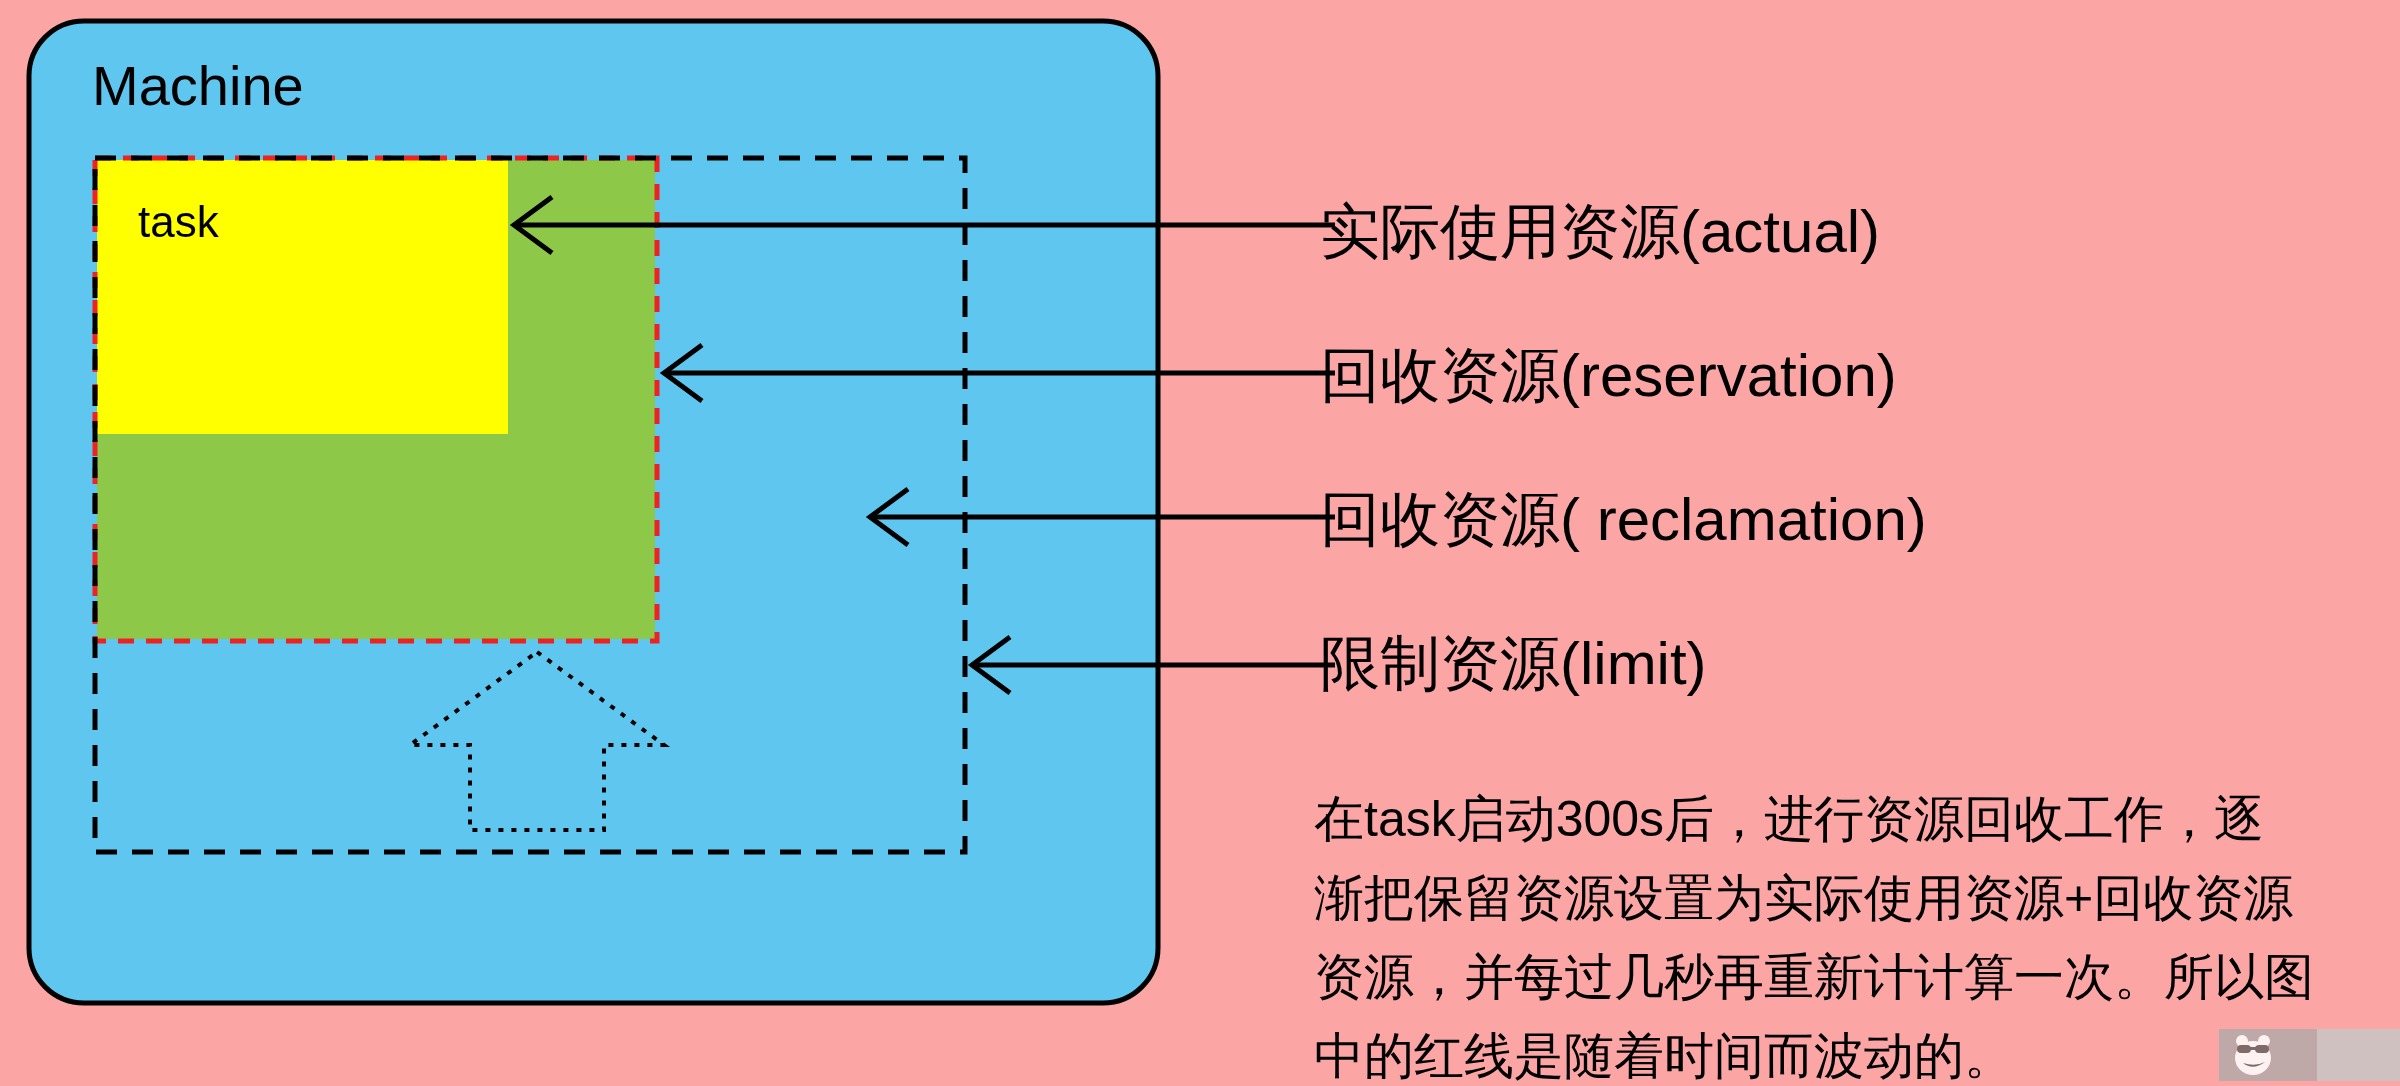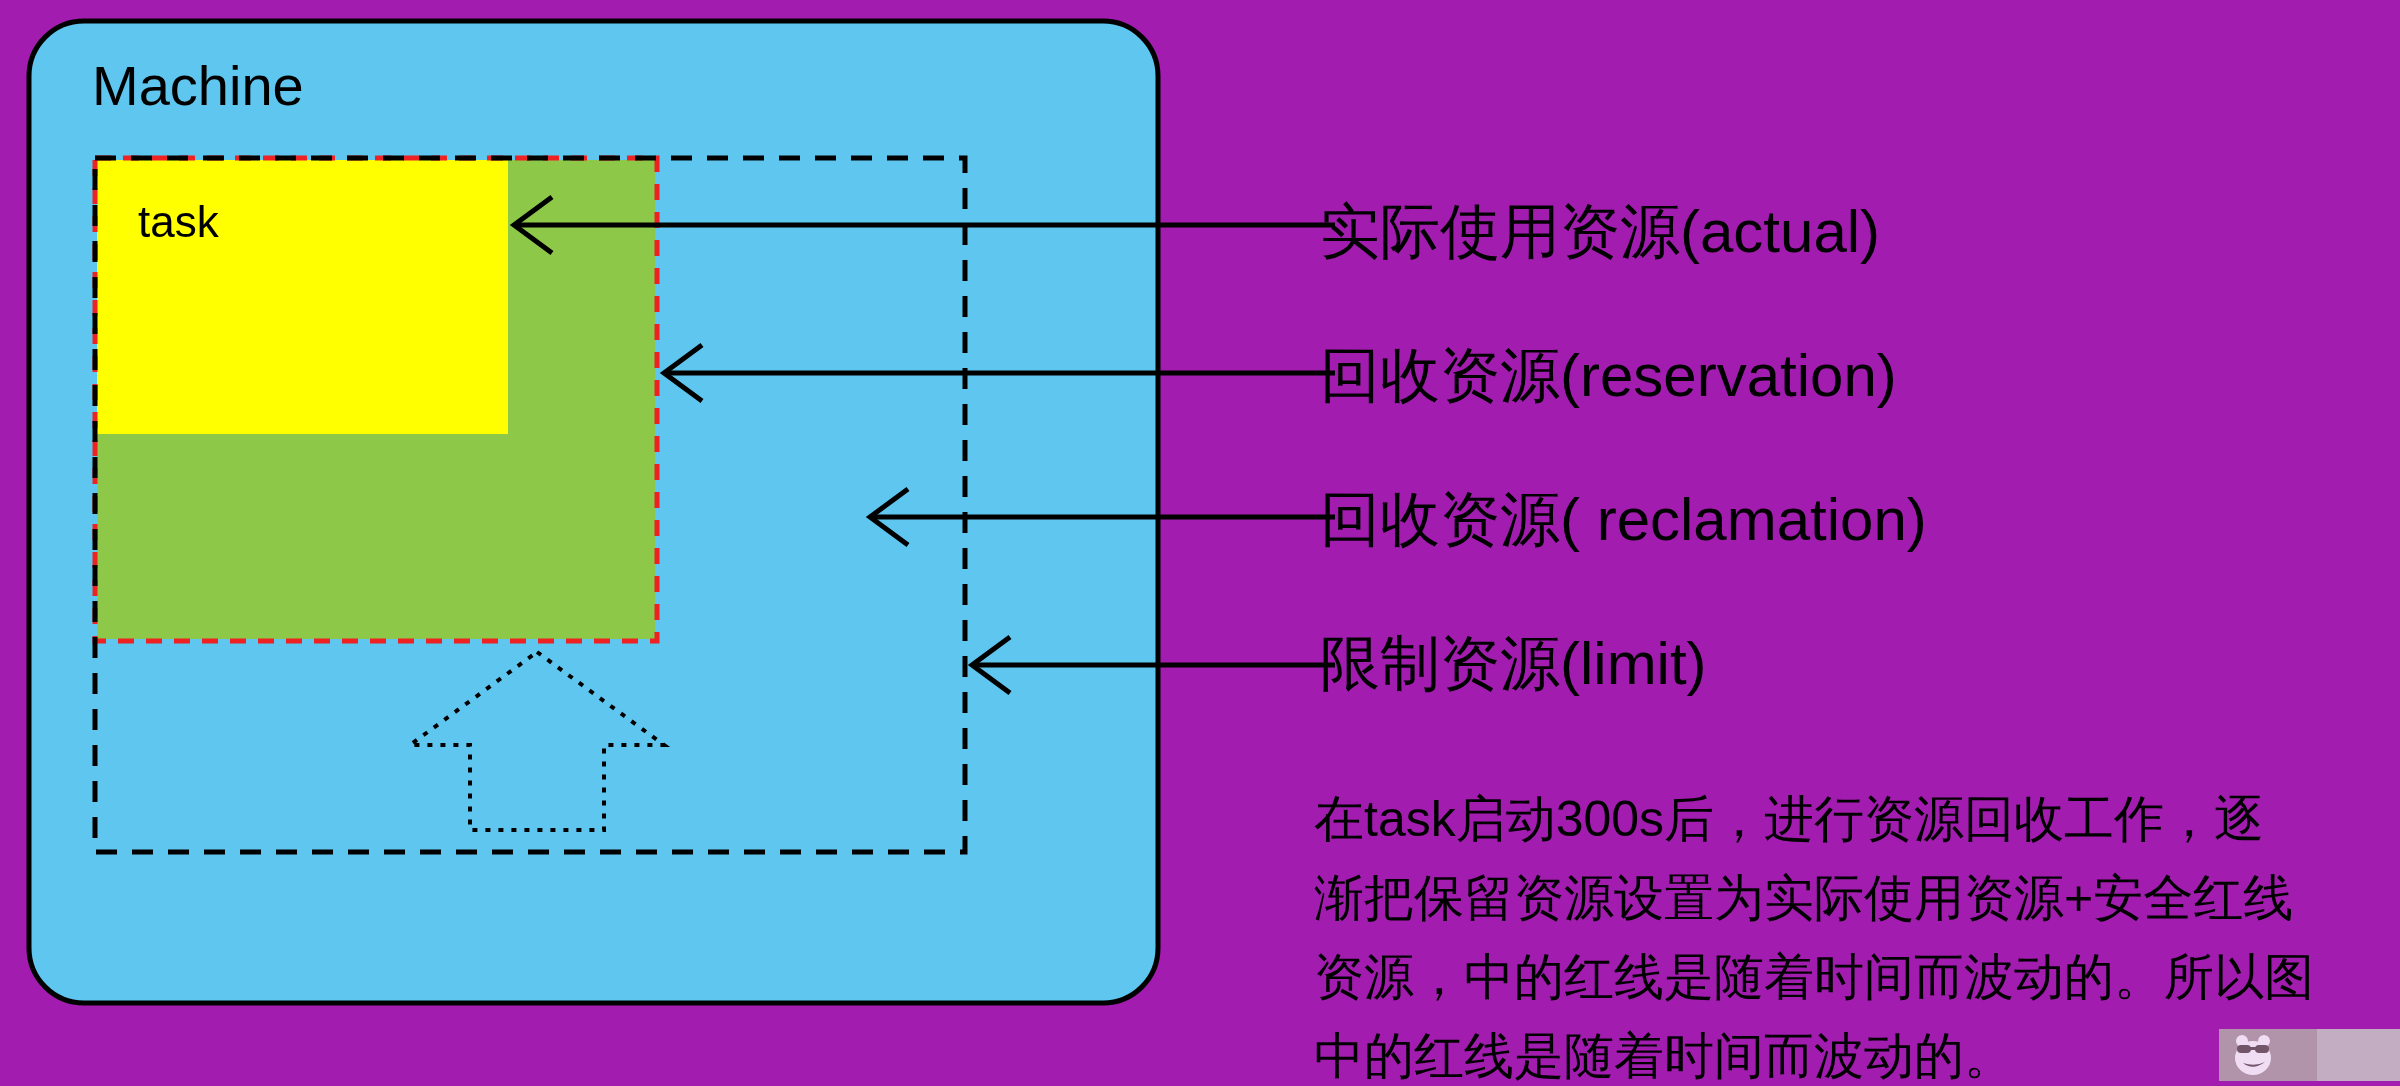--- a/index.html
+++ b/index.html
@@ -6,21 +6,21 @@
   :root{
     --c-blue:#5ec6ef;
     --c-green:#8dc848;
     --c-yellow:#ffff00;
     --c-red:#ee2222;
     --c-black:#000000;
   }
   .canvas{
     position:relative;
     width:2400px;height:1086px;
-    background:#a21caf;
+    background:#fca5a5;
     font-family:"Liberation Sans", sans-serif;
     overflow:hidden;
   }
   .diagram-svg{position:absolute;left:0;top:0;width:2400px;height:1086px;}
 
   .machine-fill{fill:var(--c-blue);stroke:var(--c-black);stroke-width:5;}
   .yellow-fill{fill:var(--c-yellow);stroke:none;}
   .green-fill{fill:var(--c-green);stroke:none;}
   .red-dash{fill:none;stroke:var(--c-red);stroke-width:5;stroke-dasharray:16 12;}
   .black-dash{fill:none;stroke:var(--c-black);stroke-width:5;stroke-dasharray:21 15;}
@@ -91,22 +91,22 @@
   <div class="txt machine-label">Machine</div>
   <div class="txt task-label">task</div>
 
   <div class="txt legend-label legend-0">实际使用资源(actual)</div>
   <div class="txt legend-label legend-1">回收资源(reservation)</div>
   <div class="txt legend-label legend-3">限制资源(limit)</div>
   <div class="txt legend-label legend-2">回收资源( reclamation)</div>
 
   <div class="note">
     <div>在task启动300s后，进行资源回收工作，逐</div>
-    <div>渐把保留资源设置为实际使用资源+安全红线</div>
-    <div>资源，中的红线是随着时间而波动的。所以图</div>
+    <div>渐把保留资源设置为实际使用资源+回收资源</div>
+    <div>资源，并每过几秒再重新计计算一次。所以图</div>
     <div>中的红线是随着时间而波动的。</div>
   </div>
 
   <div class="watermark">
     <div class="wm-left">
       <svg class="wm-face" width="48" height="48" viewBox="0 0 48 48">
         <circle cx="13" cy="10" r="6" fill="#ffffff"></circle>
         <circle cx="35" cy="10" r="6" fill="#ffffff"></circle>
         <ellipse cx="24" cy="27" rx="18" ry="17" fill="#ffffff"></ellipse>
         <rect x="8" y="14" width="14" height="8" rx="4" fill="#6b5f5f"></rect>

